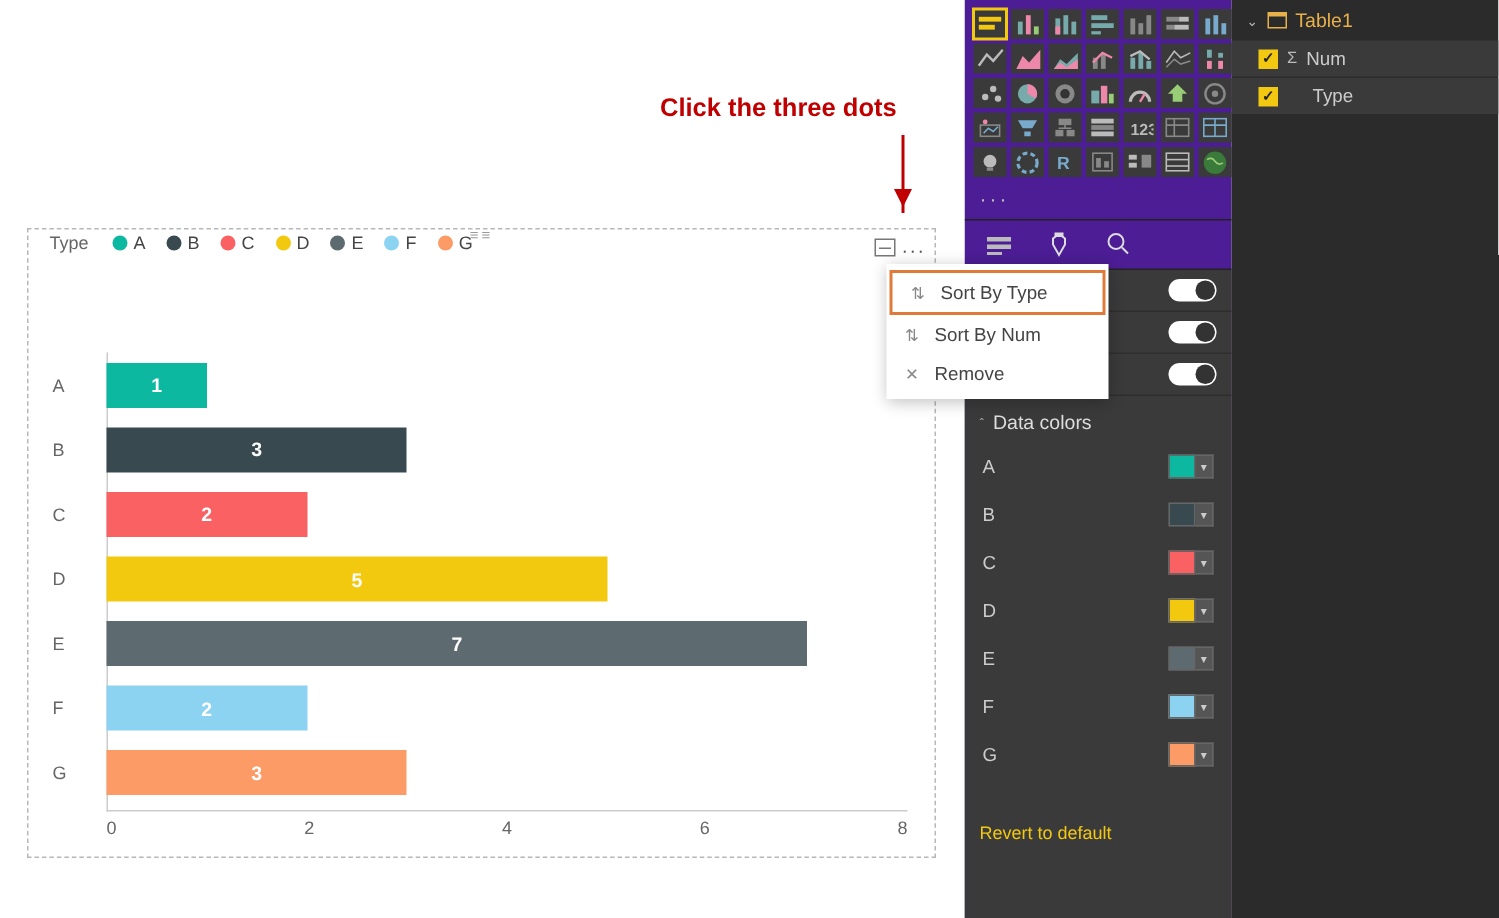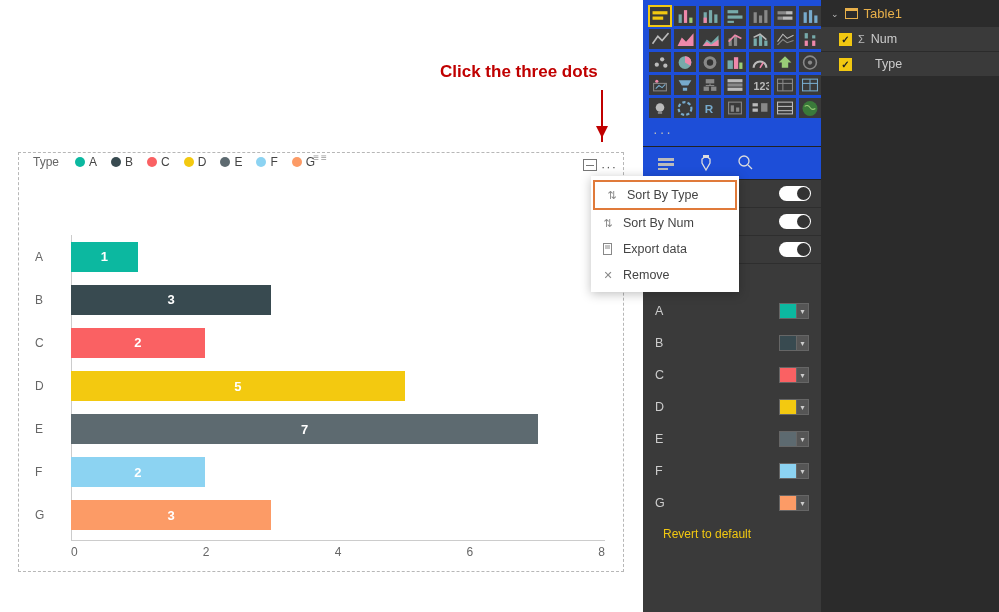--- a/index.html
+++ b/index.html
@@ -39,41 +39,41 @@
   .axis-line { position: absolute; left: 52px; right: 18px; bottom: 30px; height: 1px; background: #ccc; }
   .y-axis-line { position: absolute; left: 52px; top: 82px; bottom: 30px; width: 1px; background: #ccc; }
 
   
   .menu { position: absolute; left: 591px; top: 176px; width: 148px; background: #fff; box-shadow: 0 2px 10px rgba(0,0,0,.25); padding: 4px 0; z-index: 5; }
   .menu-item { display: flex; align-items: center; gap: 8px; padding: 6px 10px; font-size: 12.5px; color: #444; cursor: pointer; }
   .menu-item.sel { border: 2px solid #e07a3a; margin: 0 2px; }
   .menu-ico { width: 14px; height: 14px; display: flex; align-items: center; justify-content: center; color: #888; font-size: 11px; }
 
   
-  .viz-panel { width: 178px; background: #1d4ed8; color: #ddd; display: flex; flex-direction: column; }
+  .viz-panel { width: 178px; background: #4c1d95; color: #ddd; display: flex; flex-direction: column; }
   .viz-grid { display: grid; grid-template-columns: repeat(7, 22px); gap: 3px; padding: 6px 6px 4px; }
   .viz-cell { width: 22px; height: 20px; background: #3a3a3a; display: flex; align-items: center; justify-content: center; }
   .viz-cell.sel { outline: 2px solid #f2c811; outline-offset: -1px; }
   .viz-svg { width: 18px; height: 16px; }
   .viz-more { padding: 2px 10px 6px; color: #bbb; font-size: 14px; letter-spacing: 2px; }
 
   .viz-tabs { display: flex; gap: 18px; padding: 6px 12px; border-top: 1px solid #222; border-bottom: 1px solid #222; }
   .viz-tab { width: 22px; height: 20px; display: flex; align-items: center; justify-content: center; }
 
   .fmt-scroll { flex: 1; overflow: hidden; background: #3a3a3a; }
   .toggle-row { display: flex; align-items: center; justify-content: space-between; padding: 6px 10px; border-bottom: 1px solid #2e2e2e; font-size: 12px; }
   .toggle { width: 32px; height: 15px; background: #fff; border-radius: 8px; position: relative; }
   .toggle::after { content: ""; position: absolute; right: 1px; top: 1px; width: 13px; height: 13px; border-radius: 50%; background: #333; }
 
   .section-head { display: flex; align-items: center; gap: 6px; padding: 10px 10px 6px; font-size: 13px; color: #ddd; }
   .color-row { display: flex; align-items: center; justify-content: space-between; padding: 8px 12px; font-size: 12.5px; color: #ccc; }
   .color-pick { display: flex; align-items: center; }
   .color-box { width: 18px; height: 16px; border: 1px solid #666; }
   .color-caret { width: 12px; height: 16px; background: #555; display: flex; align-items: center; justify-content: center; font-size: 8px; color: #ccc; border: 1px solid #666; border-left: none; }
-  .revert { padding: 8px 20px; font-size: 12px; color: #f2c811; }
+  .revert { padding: 8px 10px; font-size: 12px; color: #f2c811; margin-top: 21px; }
 
   
   .fields-panel { width: 178px; background: #2b2b2b; color: #ccc; display: flex; flex-direction: column; }
   .fields-search { display: flex; align-items: center; gap: 8px; padding: 8px 10px; background: #1f1f1f; margin: 6px; border-radius: 2px; }
   .fields-search input { background: transparent; border: none; color: #ccc; font-size: 13px; outline: none; flex: 1; }
   .tree-node { display: flex; align-items: center; gap: 6px; padding: 6px 10px; font-size: 13px; }
   .tree-node.table { color: #e8b04a; }
   .field-row { display: flex; align-items: center; gap: 6px; padding: 5px 10px 5px 18px; font-size: 12.5px; background: #3a3a3a; margin-bottom: 1px; }
   .chk { width: 13px; height: 13px; background: #f2c811; display: flex; align-items: center; justify-content: center; font-size: 10px; color: #222; font-weight: 900; }
   .sigma { font-size: 11px; color: #bbb; }
@@ -177,29 +177,20 @@
     <div class="menu">
       <div class="menu-item sel">
         <span class="menu-ico">⇅</span>
         <span>Sort By Type</span>
       </div>
       <div class="menu-item">
         <span class="menu-ico">⇅</span>
         <span>Sort By Num</span>
       </div>
       <div class="menu-item">
-        <span class="menu-ico">
-          <svg width="12" height="12" viewBox="0 0 12 12">
-              <rect x="1.5" y="0.5" width="8" height="11" fill="none" stroke="#888"></rect>
-              <path d="M3 3h5M3 5h5" stroke="#888"></path>
-            </svg>
-        </span>
-        <span>Export data</span>
-      </div>
-      <div class="menu-item">
         <span class="menu-ico">✕</span>
         <span>Remove</span>
       </div>
     </div>
   </div>
 
   <div class="viz-panel">
     <div class="viz-grid" id="vizgrid">
         <div class="viz-cell sel">
           <svg class="viz-svg" viewBox="0 0 16 15">

